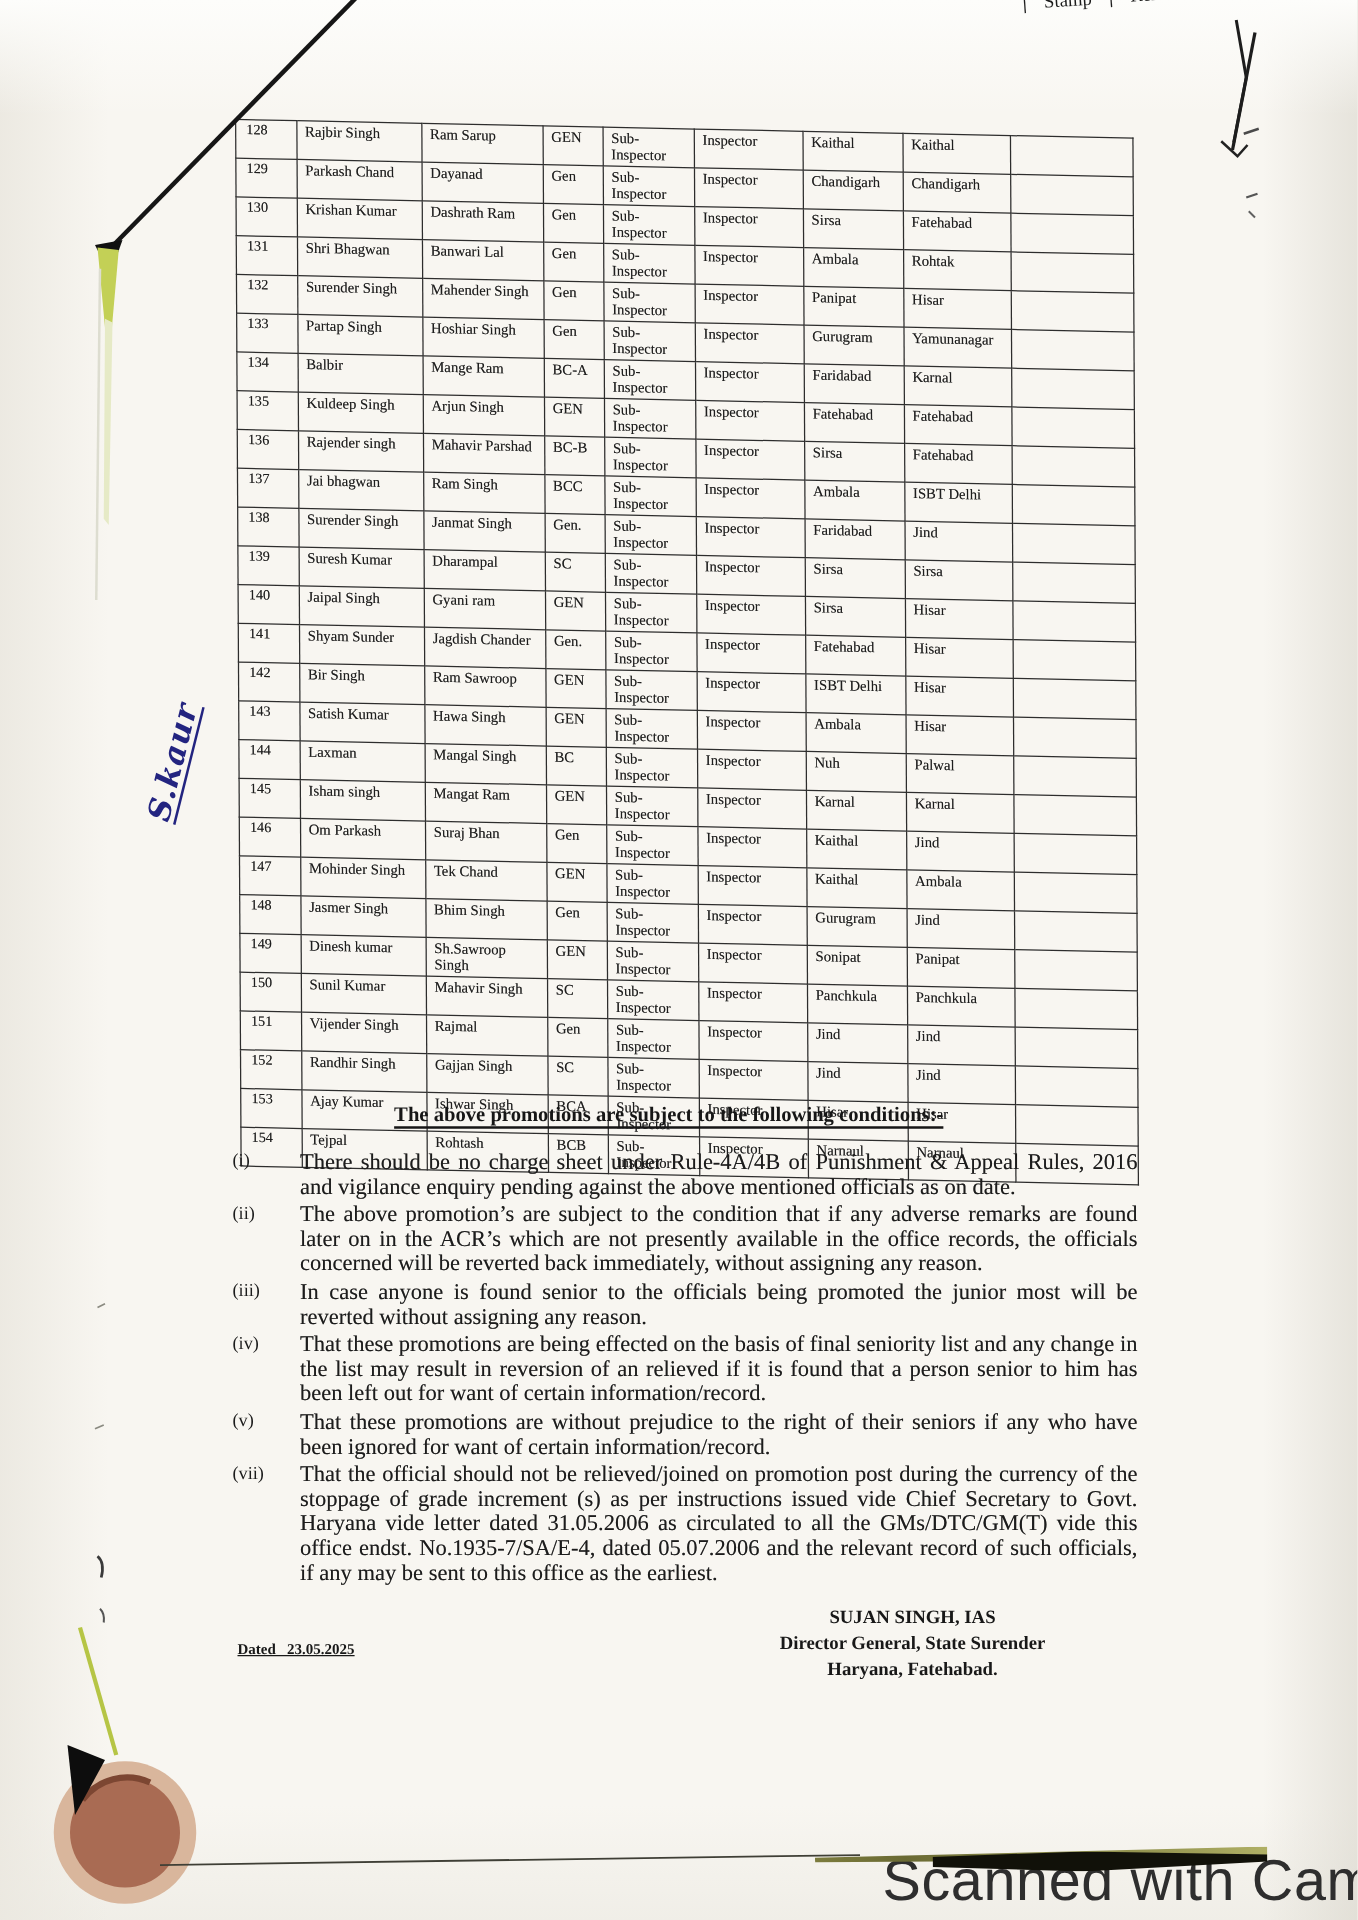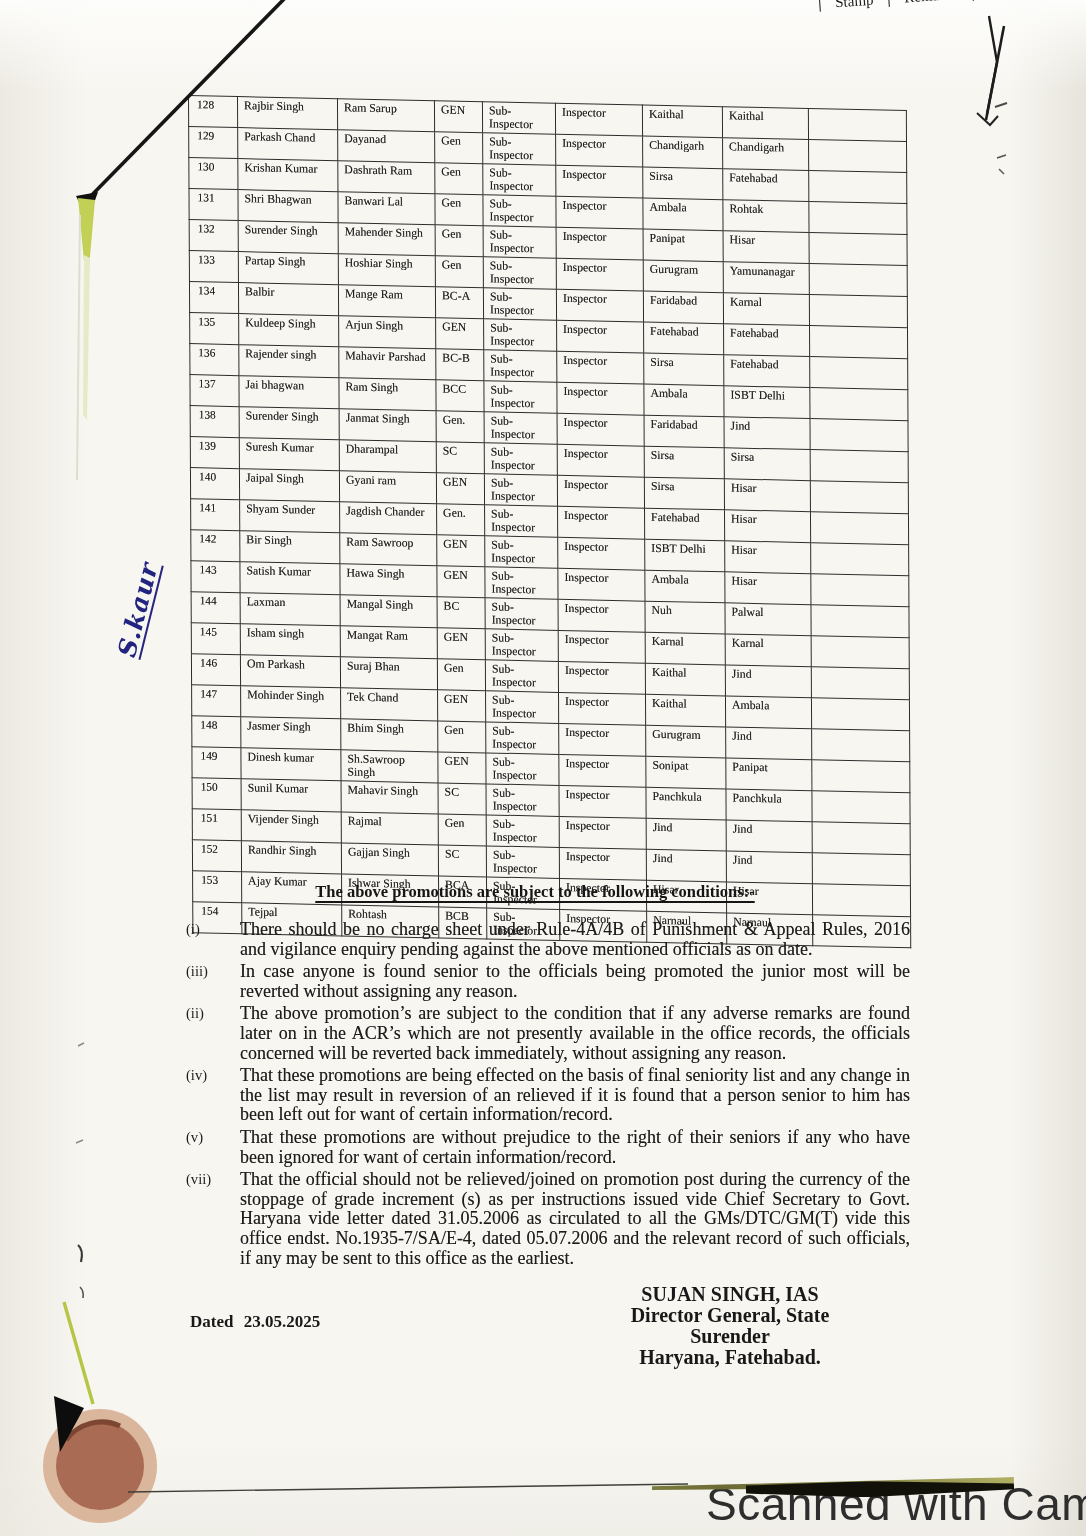--- a/index.html
+++ b/index.html
@@ -51,22 +51,22 @@
     text-decoration:underline;text-decoration-thickness:1.8px;text-underline-offset:4px;font-family:Liberation Serif, serif;
   }
   .conditions-list{position:absolute;left:186px;top:920px;width:724px;z-index:2;}
   .cond-item{display:flex;margin-bottom:3px;}
   .cond-item .num{flex:0 0 54px;font-size:14.6px;line-height:19.6px;color:#1c1c1c;}
   .cond-item .txt{
     flex:1;font-size:18px;line-height:19.6px;text-align:justify;color:#1c1c1c;
     text-shadow:0 0 0.4px rgba(25,25,25,0.5);
   }
   
-  .dated{position:absolute;left:190px;top:1312px;z-index:2;font-weight:bold;font-size:17px;color:#181818;word-spacing:6px;}
-  .signature{position:absolute;left:590px;top:1284px;width:280px;z-index:2;text-align:center;font-weight:bold;font-size:20px;line-height:21px;color:#181818;}
+  .dated{position:absolute;left:190px;top:1312px;z-index:2;font-weight:bold;font-size:12px;color:#181818;word-spacing:6px;text-decoration:underline;}
+  .signature{position:absolute;left:590px;top:1284px;width:280px;z-index:2;text-align:center;font-weight:bold;font-size:15px;line-height:21px;color:#181818;}
   
   .strip-olive{
     position:absolute;left:652px;top:1479px;width:362px;height:12px;z-index:8;
     transform:rotate(-0.6deg);
     background:linear-gradient(90deg,#7c7c3e 0%,#6a6a33 20%,#8b8b4a 55%,#9a9a55 80%,#b0b065 100%);
     clip-path:polygon(0 45%,100% 0,100% 85%,0 75%);
   }
   .strip-black{
     position:absolute;left:746px;top:1481px;width:268px;height:16px;z-index:9;
     transform:rotate(-0.6deg);
@@ -439,26 +439,26 @@
     </table>
   </div>
 
   <div class="cond-heading">The above promotions are subject to the following conditions:-</div>
   <div class="conditions-list" id="cond-list">
       <div class="cond-item">
         <span class="num">(i)</span>
         <span class="txt">There should be no charge sheet under Rule-4A/4B of Punishment &amp; Appeal Rules, 2016 and vigilance enquiry pending against the above mentioned officials as on date.</span>
       </div>
       <div class="cond-item">
+        <span class="num">(ii)</span>
+        <span class="txt">The above promotion’s are subject to the condition that if any adverse remarks are found later on in the ACR’s which are not presently available in the office records, the officials concerned will be reverted back immediately, without assigning any reason.</span>
+      </div>
+      <div class="cond-item">
         <span class="num">(iii)</span>
         <span class="txt">In case anyone is found senior to the officials being promoted the junior most will be reverted without assigning any reason.</span>
-      </div>
-      <div class="cond-item">
-        <span class="num">(ii)</span>
-        <span class="txt">The above promotion’s are subject to the condition that if any adverse remarks are found later on in the ACR’s which are not presently available in the office records, the officials concerned will be reverted back immediately, without assigning any reason.</span>
       </div>
       <div class="cond-item">
         <span class="num">(iv)</span>
         <span class="txt">That these promotions are being effected on the basis of final seniority list and any change in the list may result in reversion of an relieved if it is found that a person senior to him has been left out for want of certain information/record.</span>
       </div>
       <div class="cond-item">
         <span class="num">(v)</span>
         <span class="txt">That these promotions are without prejudice to the right of their seniors if any who have been ignored for want of certain information/record.</span>
       </div>
       <div class="cond-item">

